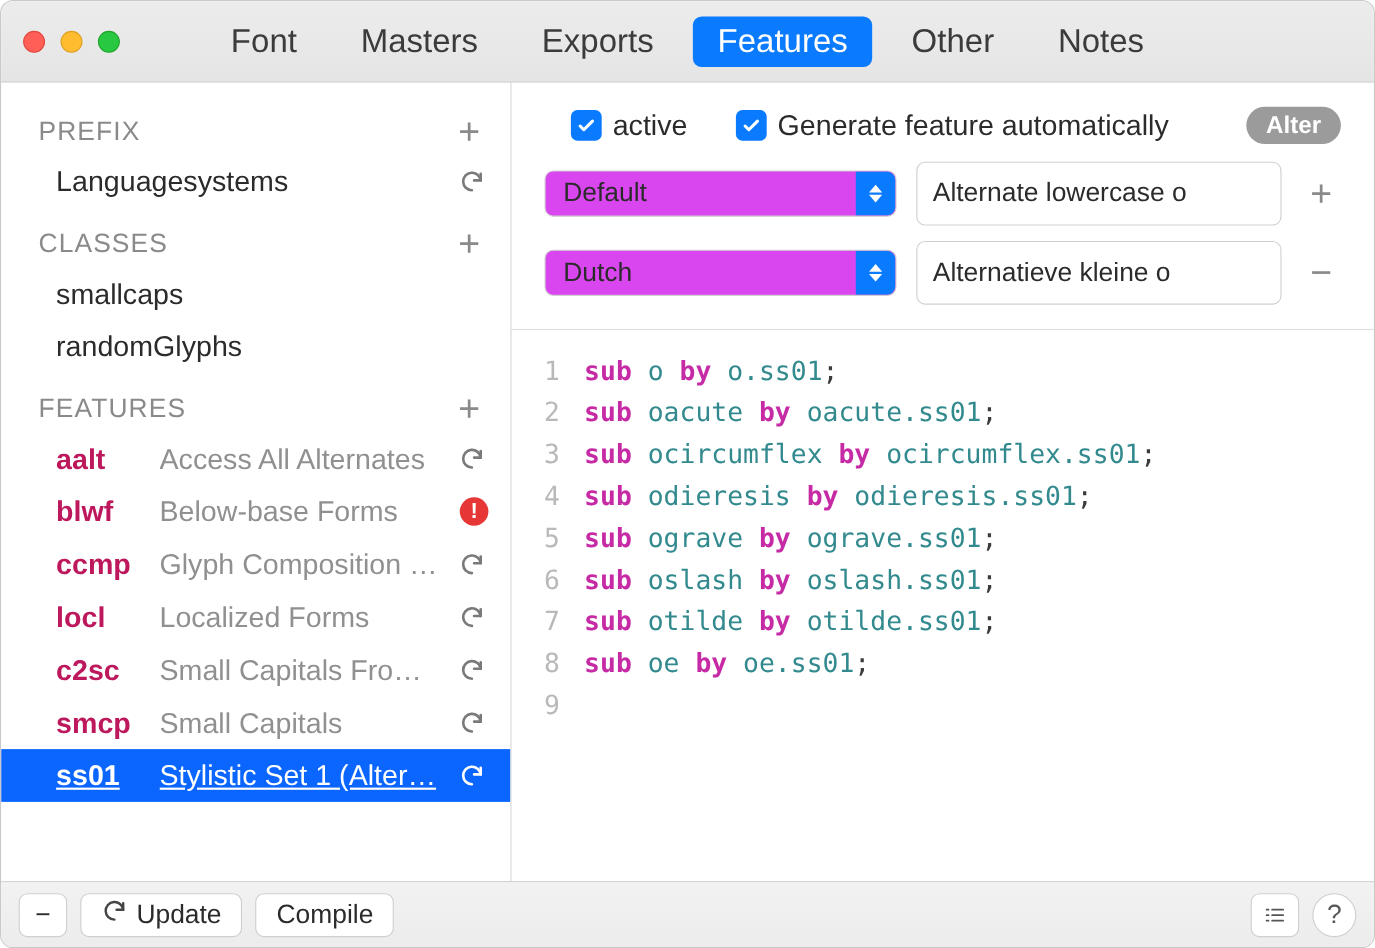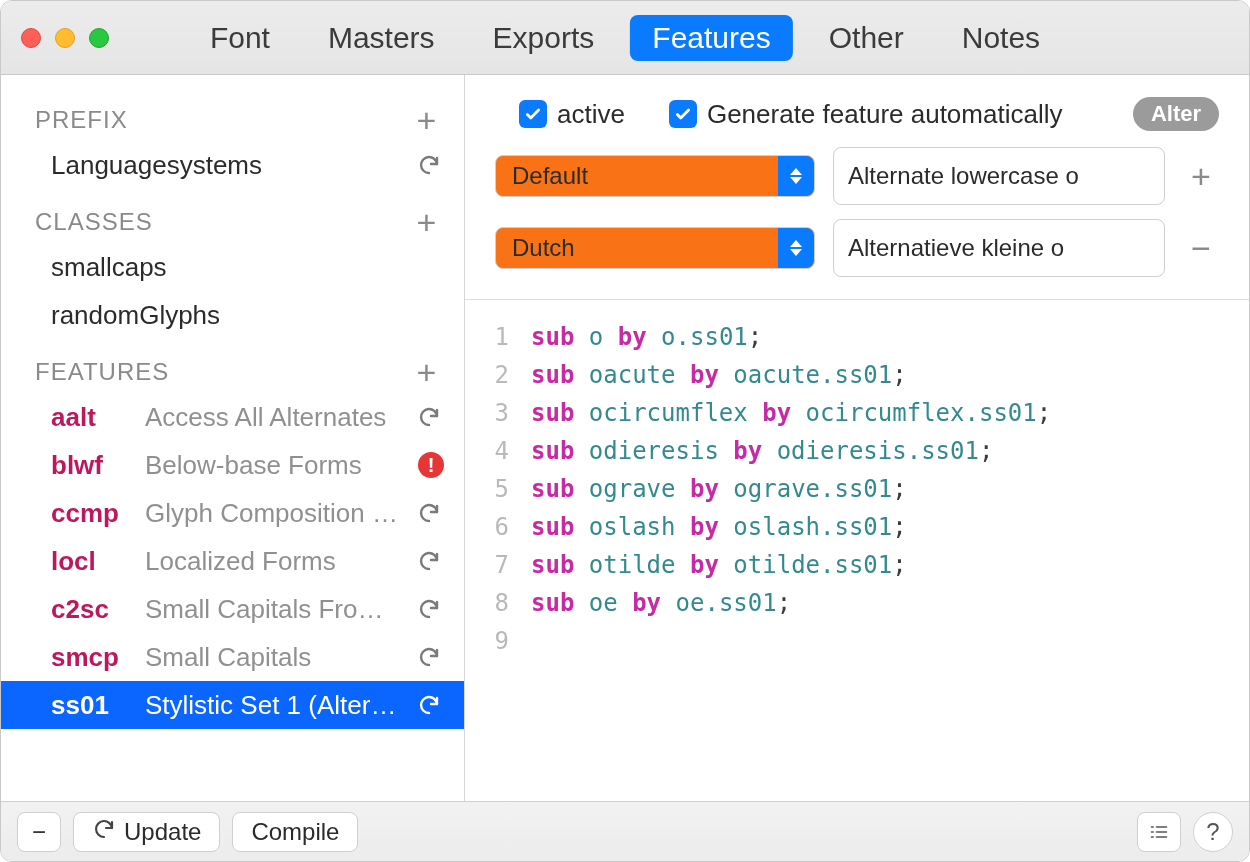--- a/index.html
+++ b/index.html
@@ -100,20 +100,21 @@
   .side-item .action {
     width: 30px; height: 30px;
     color: #7a7a7a;
     flex-shrink: 0;
     margin-right: 6px;
     display:flex; align-items:center; justify-content:center;
   }
   .side-item.selected {
     background: #0a66ff;
     color: #fff;
+    text-decoration: underline;
   }
   .side-item.selected .tag,
   .side-item.selected .desc,
   .side-item.selected .action { color: #fff; }
 
   .refresh-icon svg { width: 24px; height: 24px; }
   .error-badge {
     width: 26px; height: 26px;
     background: #e63636;
     border-radius: 50%;
@@ -171,21 +172,21 @@
   .select-box {
     flex: 0 0 320px;
     height: 42px;
     border: 1px solid #cfcfcf;
     border-radius: 8px;
     display: flex;
     align-items: center;
     padding: 0 0 0 16px;
     font-size: 24px;
     color: #2b2b2b;
-    background: #f97316;
+    background: #d946ef;
     overflow: hidden;
   }
   .select-caret {
     width: 36px; height: 100%;
     background: #0a7aff;
     border-radius: 0 8px 8px 0;
     display: flex; flex-direction: column;
     align-items: center; justify-content: center;
     margin-left: auto;
     gap: 2px;

